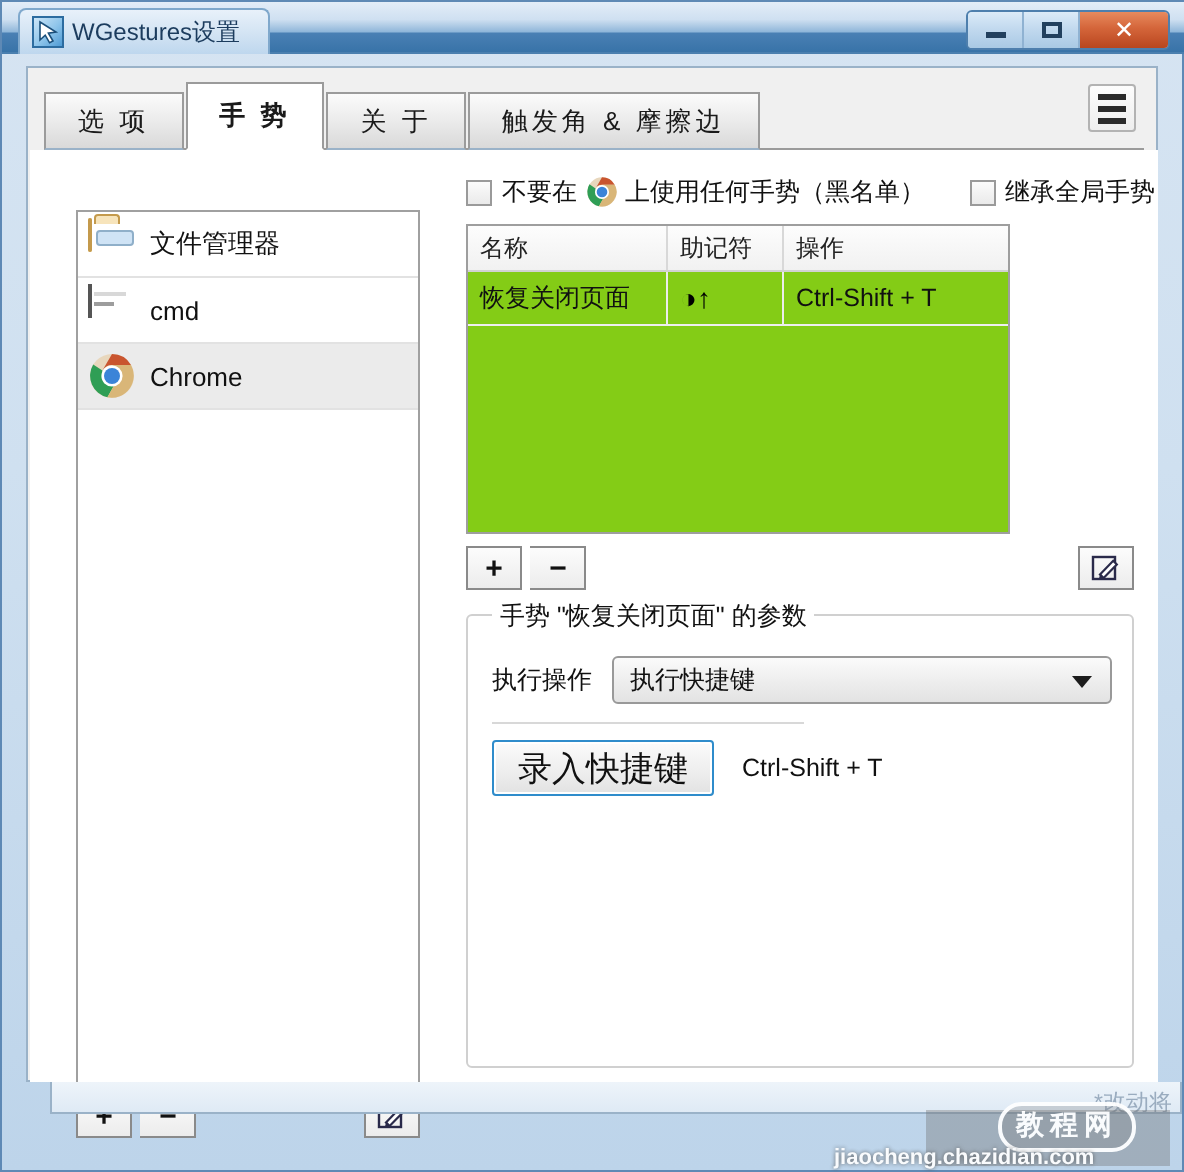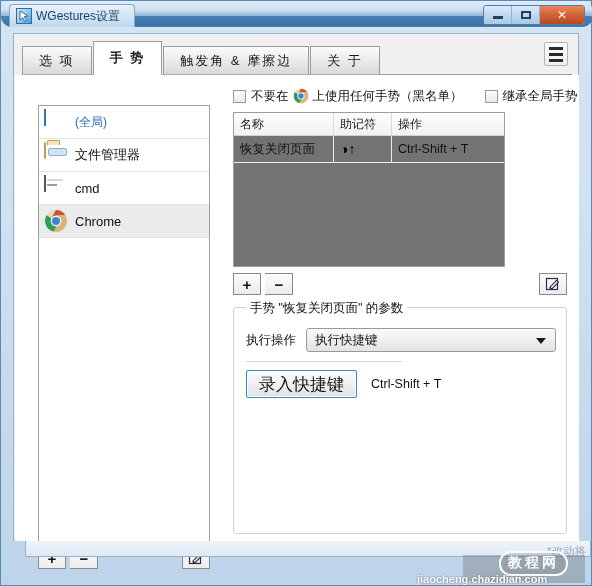--- a/index.html
+++ b/index.html
@@ -19,21 +19,20 @@
     background: linear-gradient(to bottom, #d6e4f2 0%, #cfe0f0 40%, #bdd4ea 100%);
     border: 1px solid #5e89b5;
   }
   #titlebar {
     position: absolute;
     left: 0; top: 0;
     width: 592px; height: 26px;
     background: linear-gradient(to bottom, #e3edf8 0%, #cfe0f1 35%, #8fb6d9 60%, #4a80b4 62%, #3873a8 100%);
     border-bottom: 1px solid #4a7faf;
     box-sizing: border-box;
-    border-radius: 11px;
   }
   #titlebar-inner {
     position: absolute;
     left: 4px; top: 3px;
     width: 584px; height: 22px;
   }
   .title-tab {
     position: absolute;
     left: 4px; top: 0;
     height: 22px;
@@ -261,21 +260,21 @@
   #inherit-wrap {
     display: flex; align-items: center;
     margin-left: 22px;
   }
 
   
   #gesture-table {
     position: absolute;
     left: 14px; top: 27px;
     width: 272px; height: 155px;
-    background: #737373;
+    background: #84cc16;
     border: 1px solid #9e9e9e;
     box-sizing: border-box;
     overflow: hidden;
   }
   #gt-head {
     display: flex;
     height: 22px;
     background: linear-gradient(to bottom,#fdfdfd,#f1f1f1);
     border-bottom: 1px solid #d2d2d2;
     font-size: 12px;
@@ -487,43 +486,37 @@
 
     <div id="tab-underline"></div>
     <div id="tabstrip">
       <div class="tab">
         <span>选 项</span>
       </div>
       <div class="tab active">
         <span>手 势</span>
       </div>
       <div class="tab">
+        <span>关 于</span>
+      </div>
+      <div class="tab">
         <span>触发角 &amp; 摩擦边</span>
-      </div>
-      <div class="tab">
-        <span>关 于</span>
       </div>
     </div>
 
     <div id="hamburger-btn">
       <i></i>
       <i></i>
       <i></i>
     </div>
 
     <div id="page">
 
       <div id="applist-box">
 
-        <div class="app-item global">
-          <span class="app-icon-box">
-            <span class="ic-global"></span>
-          </span>
-          <span class="app-label">(全局)</span>
-        </div>
 
         <div class="app-item">
           <span class="app-icon-box">
             <span class="ic-folder"></span>
           </span>
           <span class="app-label">文件管理器</span>
         </div>
 
         <div class="app-item">
           <span class="app-icon-box">

